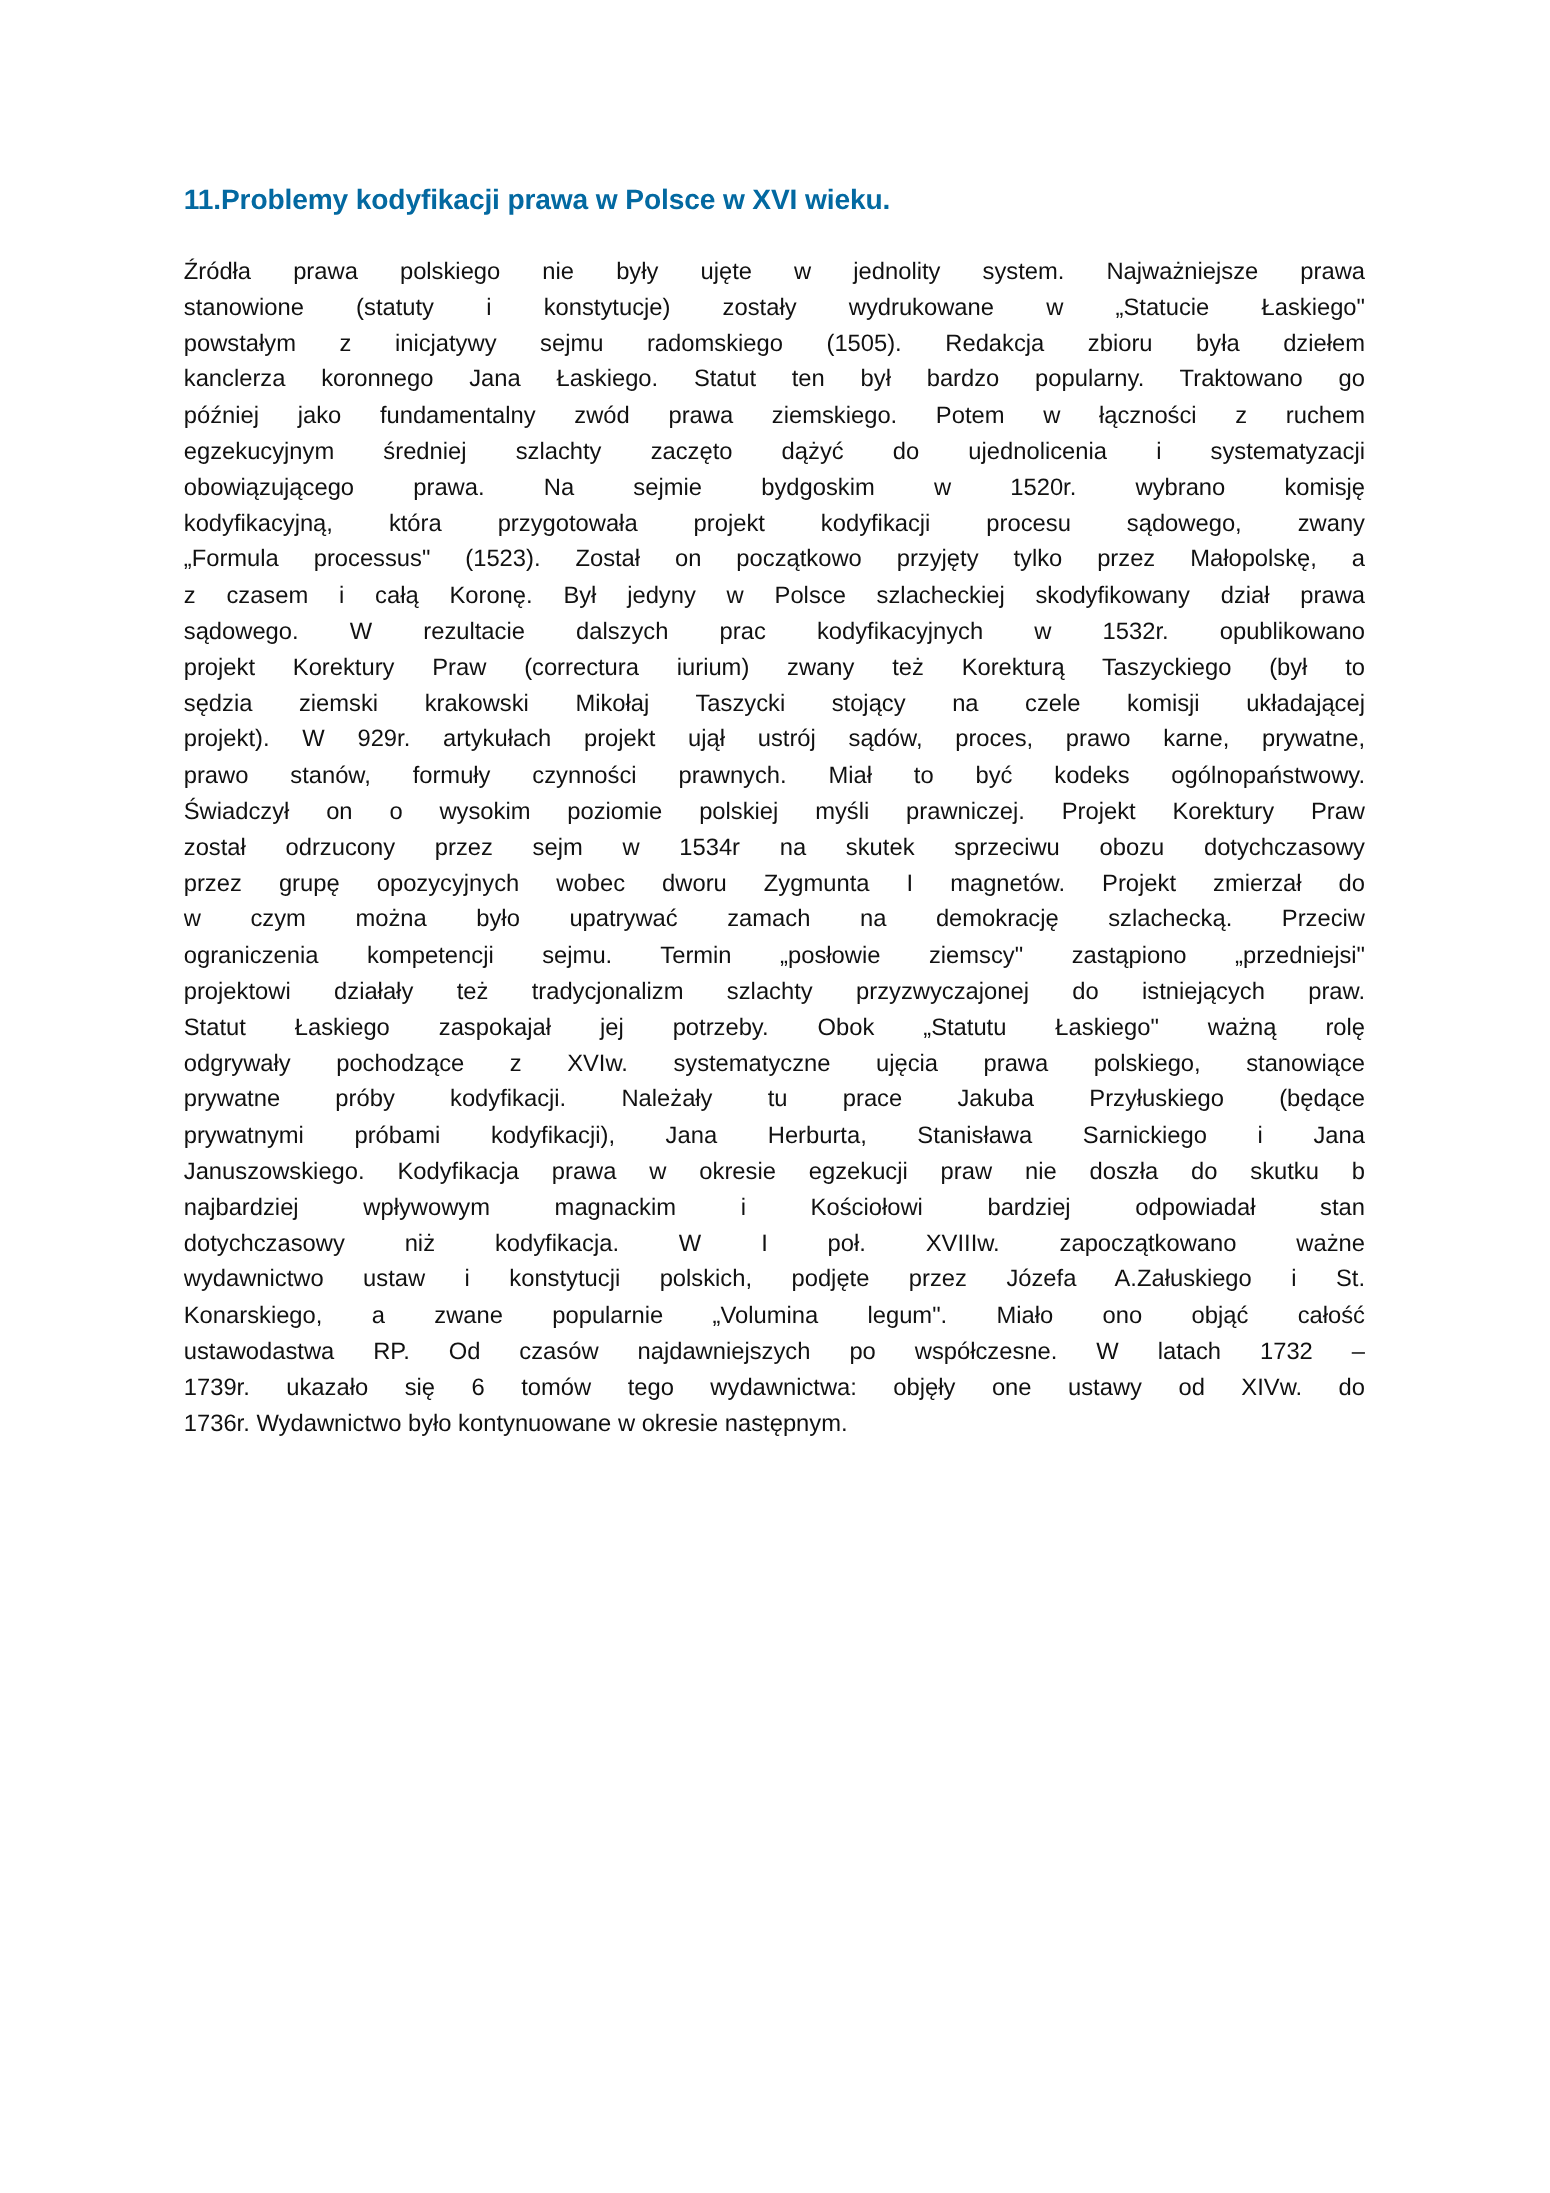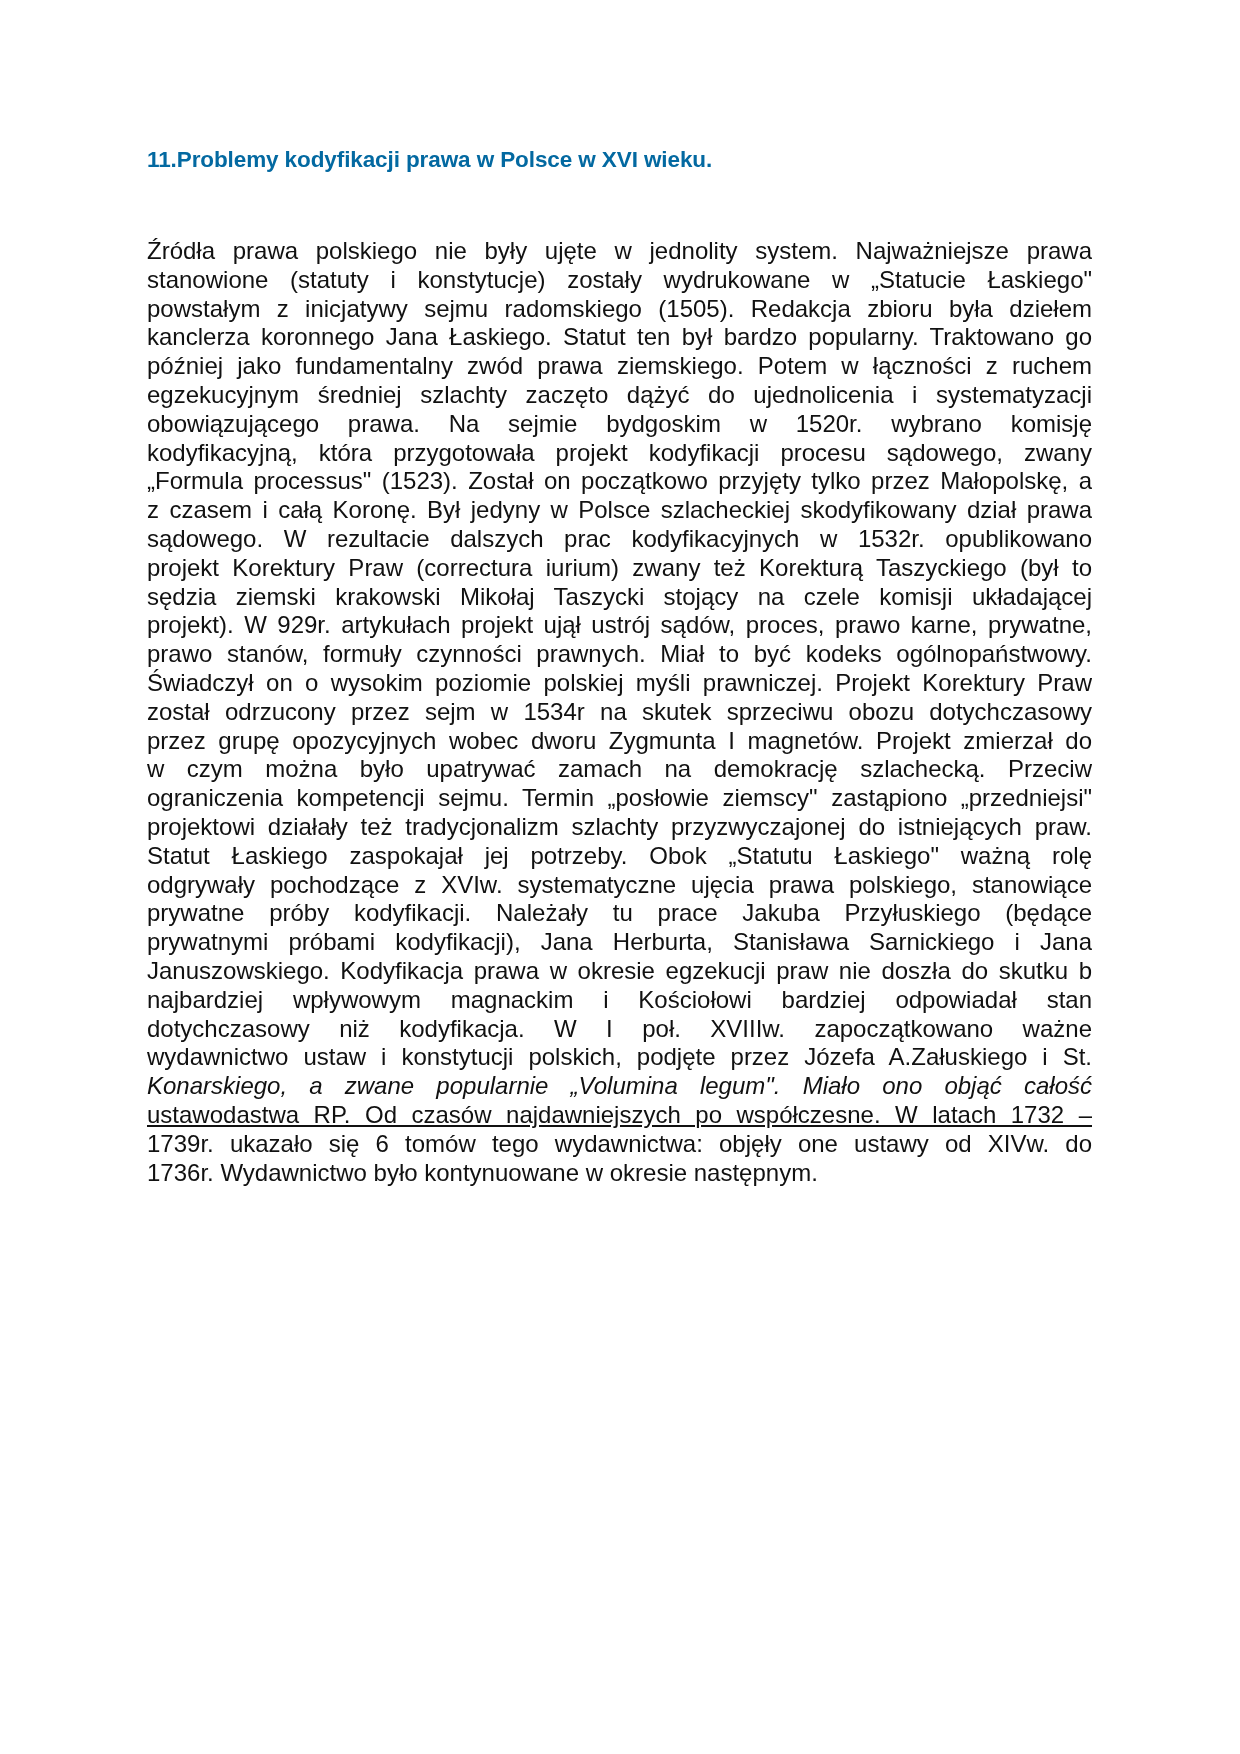--- a/index.html
+++ b/index.html
@@ -5,21 +5,21 @@
   html, body { margin: 0; padding: 0; background: #ffffff; }
   body { width: 1240px; height: 1754px; position: relative; overflow: hidden; }
   .page { position: absolute; left: 0; top: 0; width: 1240px; height: 1754px; background: #ffffff; }
   .title {
     position: absolute; left: 147px; top: 147px;
     font-family: "Liberation Sans", sans-serif; font-weight: bold;
     font-size: 22.5px; color: #0369a1; white-space: nowrap; letter-spacing: -0.1px;
   }
   .body {
     position: absolute; left: 147px; top: 204px; width: 945px;
-    font-family: "Liberation Sans", sans-serif; font-size: 24px; color: #111; margin-top: 33px;
+    font-family: "Liberation Sans", sans-serif; font-size: 19px; color: #111;
   }
   .line {
     display: block; height: 28.8px; line-height: 28.8px;
     text-align: justify; text-align-last: justify; white-space: nowrap;
     overflow: visible;
   }
   .line.last { text-align-last: left; }
 </style>
 </head>
 <body>
@@ -49,18 +49,18 @@
     <div class="line" style="white-space: normal; overflow: hidden;">ograniczenia kompetencji sejmu. Termin „posłowie ziemscy" zastąpiono „przedniejsi"</div>
     <div class="line" style="white-space: normal; overflow: hidden;">projektowi działały też tradycjonalizm szlachty przyzwyczajonej do istniejących praw.</div>
     <div class="line" style="white-space: normal; overflow: hidden;">Statut Łaskiego zaspokajał jej potrzeby. Obok „Statutu Łaskiego" ważną rolę</div>
     <div class="line" style="white-space: normal; overflow: hidden;">odgrywały pochodzące z XVIw. systematyczne ujęcia prawa polskiego, stanowiące</div>
     <div class="line" style="white-space: normal; overflow: hidden;">prywatne próby kodyfikacji. Należały tu prace Jakuba Przyłuskiego (będące</div>
     <div class="line" style="white-space: normal; overflow: hidden;">prywatnymi próbami kodyfikacji), Jana Herburta, Stanisława Sarnickiego i Jana</div>
     <div class="line" style="white-space: normal; overflow: hidden;">Januszowskiego. Kodyfikacja prawa w okresie egzekucji praw nie doszła do skutku b</div>
     <div class="line" style="white-space: normal; overflow: hidden;">najbardziej wpływowym magnackim i Kościołowi bardziej odpowiadał stan</div>
     <div class="line" style="white-space: normal; overflow: hidden;">dotychczasowy niż kodyfikacja. W I poł. XVIIIw. zapoczątkowano ważne</div>
     <div class="line" style="white-space: normal; overflow: hidden;">wydawnictwo ustaw i konstytucji polskich, podjęte przez Józefa A.Załuskiego i St.</div>
-    <div class="line" style="white-space: normal; overflow: hidden; font-style: italic;">Konarskiego, a zwane popularnie „Volumina legum". Miało ono objąć całość</div>
-    <div class="line" style="white-space: normal; overflow: hidden; text-decoration: underline;">ustawodastwa RP. Od czasów najdawniejszych po współczesne. W latach 1732 –</div>
+    <div class="line" style="white-space: normal; overflow: hidden;">Konarskiego, a zwane popularnie „Volumina legum". Miało ono objąć całość</div>
+    <div class="line" style="white-space: normal; overflow: hidden;">ustawodastwa RP. Od czasów najdawniejszych po współczesne. W latach 1732 –</div>
     <div class="line" style="white-space: normal; overflow: hidden;">1739r. ukazało się 6 tomów tego wydawnictwa: objęły one ustawy od XIVw. do</div>
     <div class="line last" style="white-space: normal; overflow: hidden;">1736r. Wydawnictwo było kontynuowane w okresie następnym.</div>
   </div>
 </div>
 
 </body></html>

